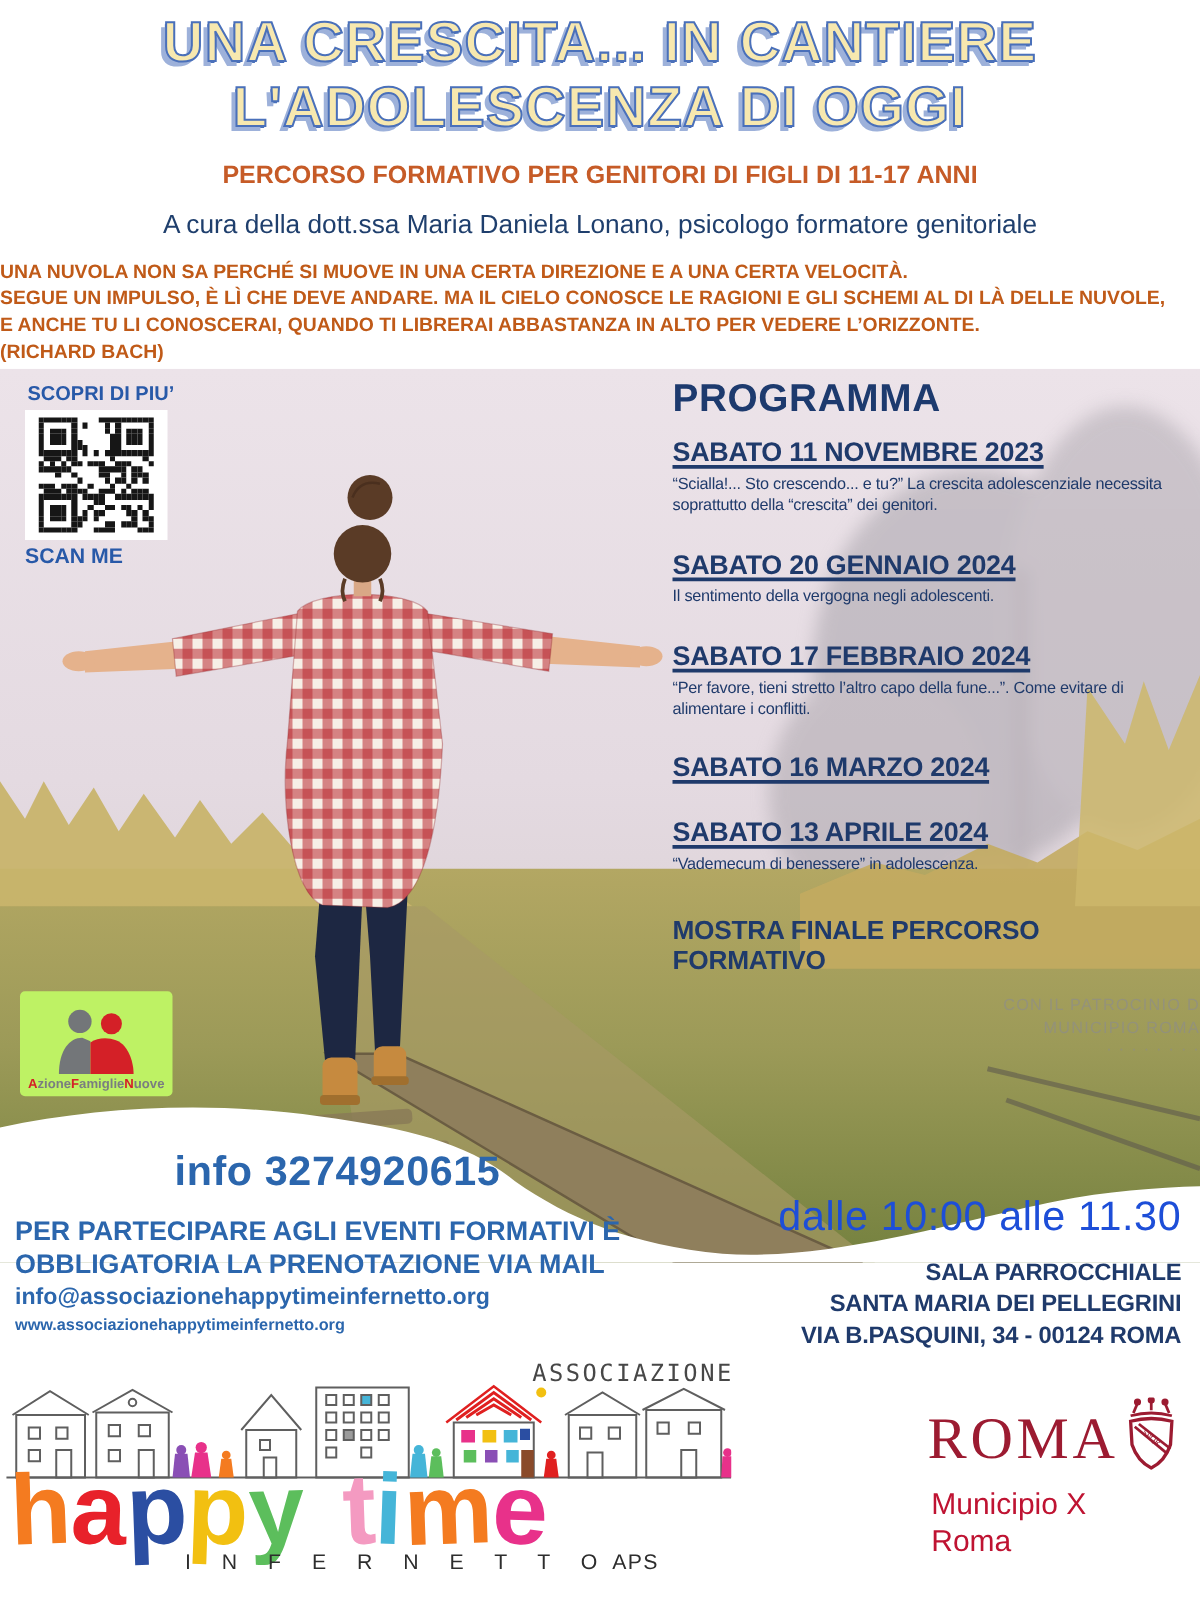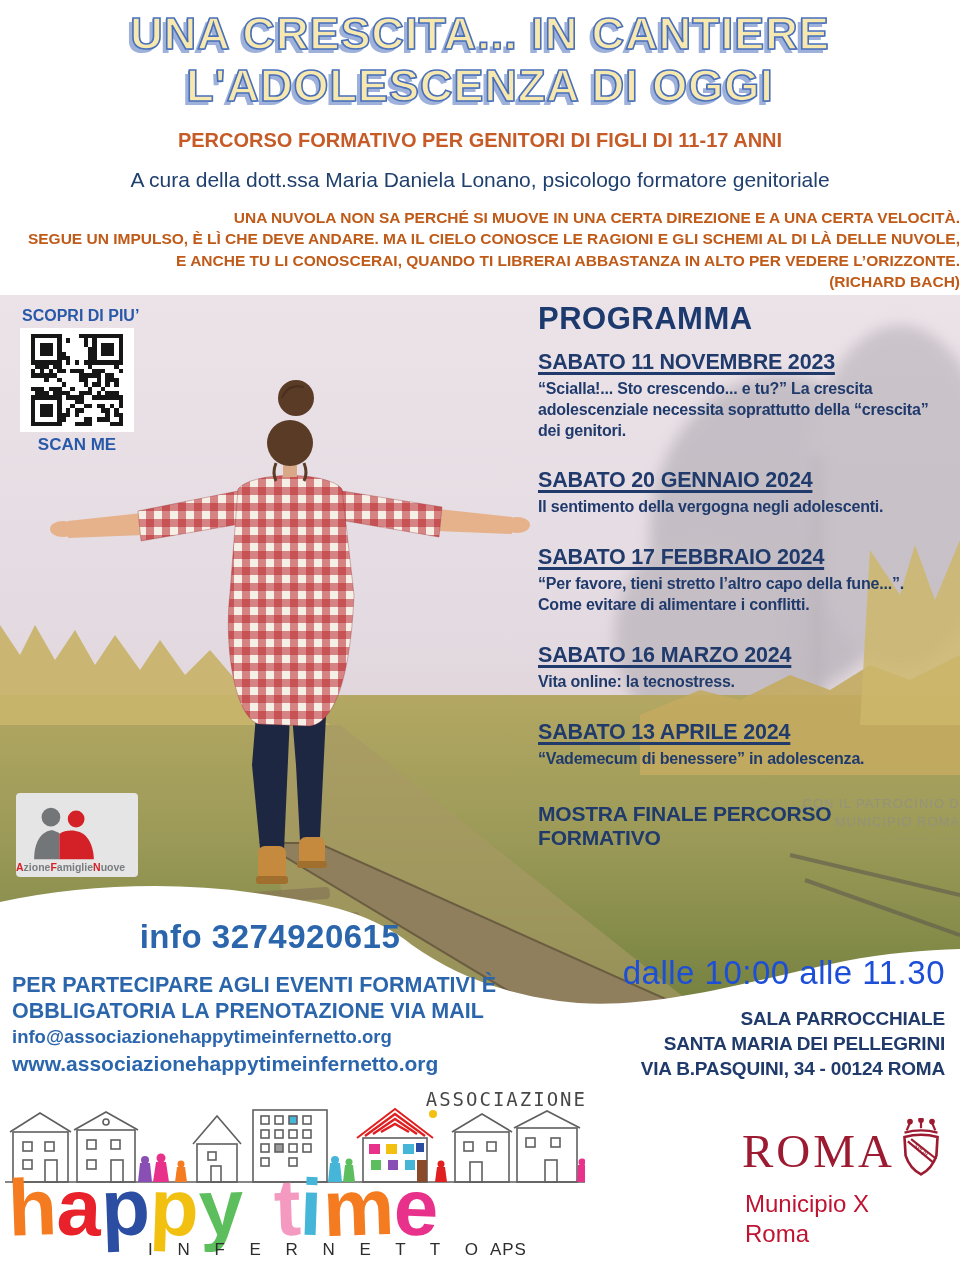--- a/index.html
+++ b/index.html
@@ -10,55 +10,55 @@
   .title{position:absolute;left:0;width:960px;text-align:center;white-space:nowrap;
     font-weight:bold;font-size:45px;letter-spacing:1px;color:#f7e8af;
     -webkit-text-stroke:1.6px #4a70ba;
     text-shadow:-4px 4px 0 #9db1da,-1px 1px 0 #4a70ba;}
   #title1{top:8px;}
   #title2{top:60px;}
   .subtitle{position:absolute;top:129px;left:0;width:960px;text-align:center;
     font-weight:bold;font-size:20px;color:#c65b27;letter-spacing:0px;}
   .curator{position:absolute;top:168px;left:0;width:960px;text-align:center;
     font-weight:normal;font-size:21px;color:#1f3f6d;}
-  .quote{position:absolute;top:207px;left:0;width:960px;text-align:right;
+  .quote{position:absolute;top:207px;left:0;width:960px;text-align:left;
     font-weight:bold;font-size:15.5px;line-height:1.38;color:#c05a18;}
 
   
   #photo{position:absolute;top:295px;left:0;width:960px;height:715px;}
   #scene{position:absolute;top:0;left:0;}
 
   
   .qr-label{position:absolute;top:12px;left:22px;width:180px;font-weight:bold;font-size:16px;color:#2859a8;}
   .qr-box{position:absolute;top:33px;left:20px;width:114px;height:104px;background:#fff;display:flex;align-items:center;justify-content:center;}
   .qr{display:grid;width:92px;height:92px;background:#fff;}
   .qr .on{background:#161616;}
-  .scan-label{position:absolute;top:140px;left:20px;width:114px;text-align:center;font-weight:bold;font-size:17px;color:#2859a8;}
+  .scan-label{position:absolute;top:140px;left:20px;width:114px;text-align:left;font-weight:bold;font-size:17px;color:#2859a8;}
 
   .program-col{position:absolute;left:538px;top:6px;width:412px;color:#1f3a6b;}
   .program-heading{font-weight:bold;font-size:31px;letter-spacing:0.5px;margin-bottom:13px;color:#1d3a6e;}
   .session{margin-bottom:27px;}
   .session-date{font-weight:bold;font-size:21.5px;text-decoration:underline;text-decoration-thickness:2.5px;text-underline-offset:3px;margin-bottom:4px;letter-spacing:-0.2px;}
-  .session-desc{font-weight:bold;font-size:16px;line-height:1.3;letter-spacing:-0.2px;}
+  .session-desc{font-weight:normal;font-size:13px;line-height:1.3;letter-spacing:-0.2px;}
   .final-note{font-weight:bold;font-size:21px;letter-spacing:-0.2px;margin-top:33px;}
 
   .watermark{position:absolute;left:514px;top:500px;width:446px;text-align:right;
     font-weight:normal;font-size:13px;line-height:1.35;color:#8a8a94;opacity:.55;filter:blur(.4px);letter-spacing:1px;}
 
-  .afn-box{position:absolute;left:16px;top:498px;width:122px;height:84px;background:#e5e5e5;border-radius:4px;
-    display:flex;flex-direction:column;justify-content:flex-end;padding-bottom:4px;box-sizing:border-box;}
+  .afn-box{position:absolute;left:16px;top:498px;width:122px;height:84px;background:#bef264;border-radius:4px;
+    display:flex;flex-direction:column;align-items:center;justify-content:flex-end;padding-bottom:4px;box-sizing:border-box;}
   .afn-caption{font-weight:bold;font-size:10.5px;letter-spacing:0;}
 
   
   .info-phone{position:absolute;top:918px;left:40px;width:460px;text-align:center;
     font-weight:bold;font-size:33px;color:#2b66ad;letter-spacing:0.5px;}
   .booking{position:absolute;top:972px;left:12px;width:505px;
     font-weight:bold;font-size:21.5px;line-height:1.22;color:#2b66ad;}
   .email{position:absolute;top:1026px;left:12px;width:520px;font-weight:bold;font-size:18.5px;color:#2b66ad;}
-  .website{position:absolute;top:1052px;left:12px;width:520px;font-weight:bold;font-size:21px;color:#2b66ad;}
+  .website{position:absolute;top:1052px;left:12px;width:520px;font-weight:bold;font-size:13px;color:#2b66ad;}
 
   .time-row{position:absolute;top:954px;left:520px;width:425px;text-align:right;
     font-weight:normal;font-size:33px;color:#1d4ed8;letter-spacing:0.5px;}
   .venue{position:absolute;top:1006px;left:440px;width:505px;text-align:right;
     font-weight:bold;font-size:19px;line-height:1.32;color:#1f3a6b;letter-spacing:-0.2px;}
 
   .associazione{position:absolute;top:1088px;left:305px;width:282px;text-align:right;
     font-family:"DejaVu Sans Mono",monospace;font-size:19px;letter-spacing:2px;color:#474747;}
   .houses{position:absolute;top:1102px;left:5px;}
   .ht-letters{position:absolute;top:1168px;left:8px;width:585px;white-space:nowrap;}
@@ -621,21 +621,20 @@
           <div class="session">
             <div class="session-date">SABATO 20 GENNAIO 2024</div>
             <div class="session-desc">Il sentimento della vergogna negli adolescenti.</div>
           </div>
           <div class="session">
             <div class="session-date">SABATO 17 FEBBRAIO 2024</div>
             <div class="session-desc">“Per favore, tieni stretto l’altro capo della fune...”.  Come evitare di alimentare i conflitti.</div>
           </div>
           <div class="session">
             <div class="session-date">SABATO 16 MARZO 2024</div>
-            <div class="session-desc">Vita online: la tecnostress.</div>
           </div>
           <div class="session">
             <div class="session-date">SABATO 13 APRILE 2024</div>
             <div class="session-desc">“Vademecum di benessere” in adolescenza.</div>
           </div>
         </div>
       <div class="final-note">MOSTRA FINALE PERCORSO FORMATIVO</div>
     </div>
 
     <div class="watermark" id="watermark">

